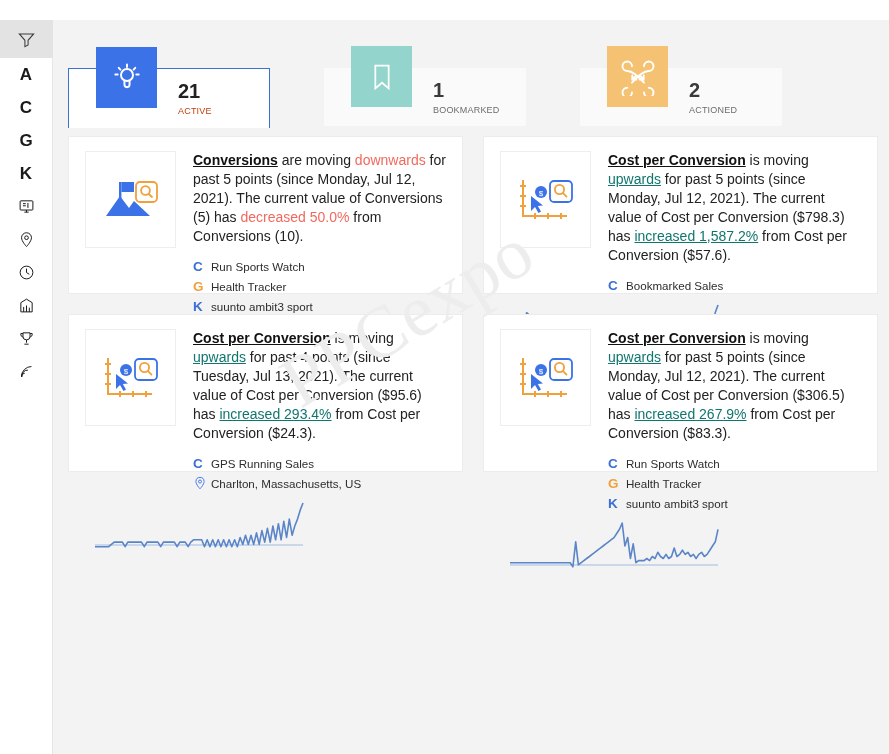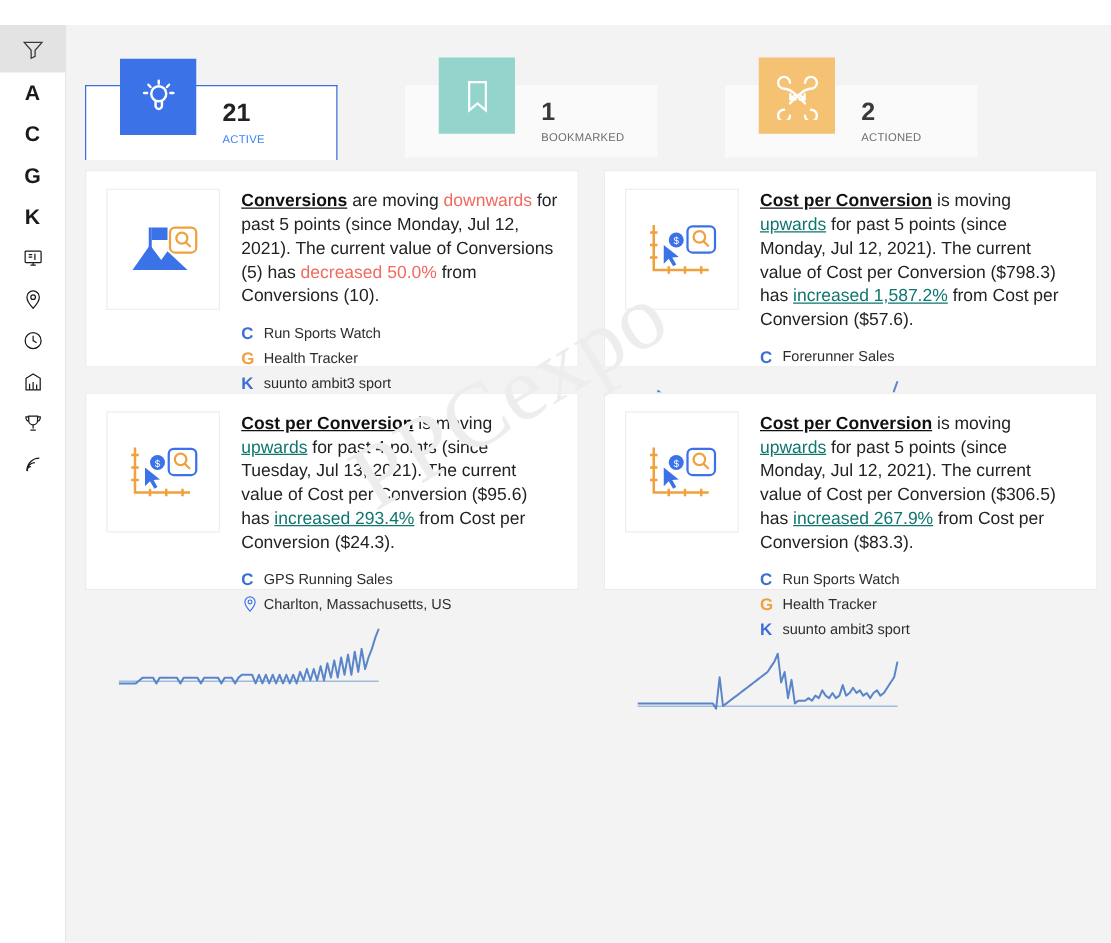--- a/index.html
+++ b/index.html
@@ -54,21 +54,21 @@
     width:61px; height:61px;
     display:flex; align-items:center; justify-content:center;
   }
   .stat-text { margin-left:109px; display:flex; flex-direction:column; justify-content:flex-start; }
   .stat-num { font-size:20px; font-weight:bold; color:#3a3a3a; line-height:1.15; }
   .stat.active .stat-num { color:#222; }
   .stat-label {
     font-size:12.5px; color:#6d6d6d; letter-spacing:.2px;
     font-variant: small-caps; text-transform: lowercase;
   }
-  .stat.active .stat-label { color:#3b82f6; }
+  .stat.active .stat-label { color:#c2410c; }
   .stat-gap { width:54px; }
 
   
   .cards {
     position:absolute; left:15px; top:116px; width:810px; height:618px;
     display:grid; grid-template-columns: 395px 395px; grid-template-rows: 158px 158px;
     gap: 20px 20px;
   }
   .card {
     background:#ffffff; border:1px solid #ececec; position:relative;
@@ -305,21 +305,21 @@
     <rect x="35" y="9" width="22" height="21" rx="4" fill="#fff" stroke="#3b72e8" stroke-width="1.8"></rect>
     <circle cx="44.5" cy="17.5" r="4.6" fill="none" stroke="#f0a13c" stroke-width="1.8"></circle>
     <path d="M48 21.2 L51.5 24.6" stroke="#f0a13c" stroke-width="1.8" stroke-linecap="round"></path>
   </svg>
             </div>
       <div class="card-body">
         <div class="insight-text"><span class="metric">Cost per Conversion</span><span> is moving </span><span class="up">upwards</span><span> for past 5 points (since Monday, Jul 12, 2021). The current value of Cost per Conversion ($798.3) has </span><span class="up">increased 1,587.2%</span><span> from Cost per Conversion ($57.6).</span></div>
         <div class="tags">
                 <div class="tag-row">
       <span class="tag-icon c">C</span>
-      <span class="tag-label">Forerunner Sales</span>
+      <span class="tag-label">Bookmarked Sales</span>
     </div>
               </div>
       </div>
     </div>
     <div class="spark">
             <svg width="220" height="54" viewBox="0 0 220 54">
       <line x1="0" y1="46" x2="208" y2="46" stroke="#9fbce0" stroke-width="1.2"></line>
       <path d="M0.0 12.8 L2.8 40.9 L5.5 20.4 L8.3 28.1 L11.1 23.0 L13.9 33.2 L16.6 7.7 L19.4 10.2 L22.2 38.3 L25.0 15.3 L27.7 40.9 L30.5 35.8 L33.3 25.6 L36.1 33.2 L38.8 30.7 L41.6 35.8 L44.4 33.2 L47.1 38.3 L49.9 28.1 L52.7 35.8 L55.5 40.9 L58.2 33.2 L61.0 35.8 L63.8 33.2 L66.6 30.7 L69.3 33.2 L72.1 30.7 L74.9 30.7 L77.7 30.7 L80.4 30.7 L83.2 30.7 L86.0 33.2 L88.7 33.2 L91.5 35.8 L94.3 30.7 L97.1 20.4 L99.8 33.2 L102.6 38.3 L105.4 28.1 L108.2 35.8 L110.9 25.6 L113.7 33.2 L116.5 23.0 L119.3 35.8 L122.0 20.4 L124.8 33.2 L127.6 23.0 L130.3 30.7 L133.1 20.4 L135.9 33.2 L138.7 17.9 L141.4 33.2 L144.2 20.4 L147.0 33.2 L149.8 15.3 L152.5 30.7 L155.3 20.4 L158.1 33.2 L160.9 28.1 L163.6 35.8 L166.4 25.6 L169.2 33.2 L171.9 20.4 L174.7 35.8 L177.5 30.7 L180.3 33.2 L183.0 25.6 L185.8 33.2 L188.6 28.1 L191.4 30.7 L194.1 25.6 L196.9 33.2 L199.7 25.6 L202.5 23.0 L205.2 7.7 L208.0 0.0 " fill="none" stroke="#5b85c9" stroke-width="1.6" transform="translate(0,4)" stroke-linejoin="round"></path>
     </svg>
           </div>

